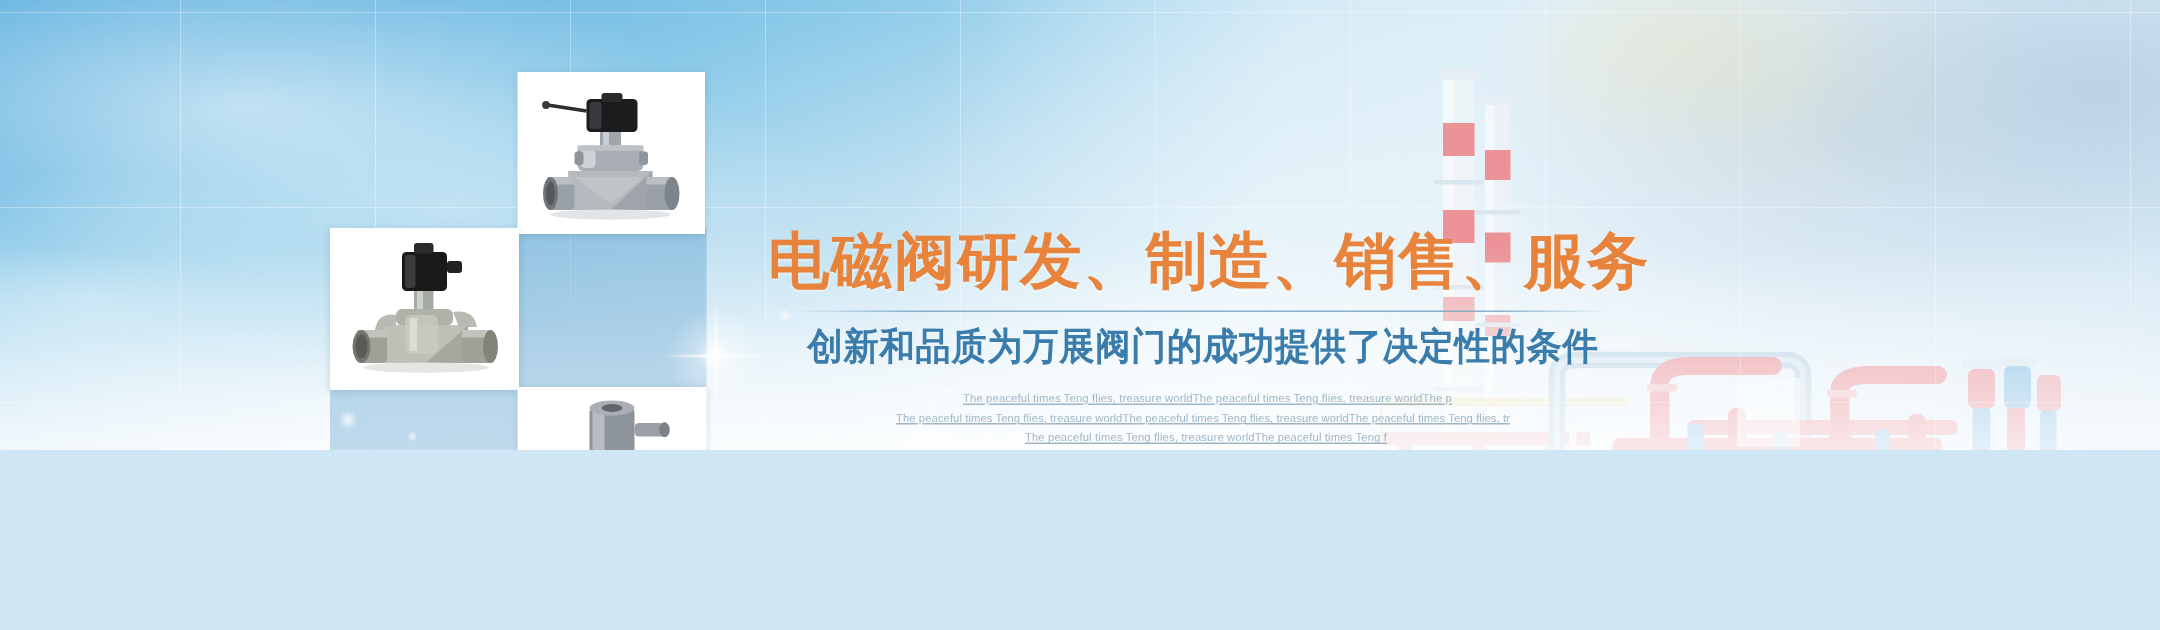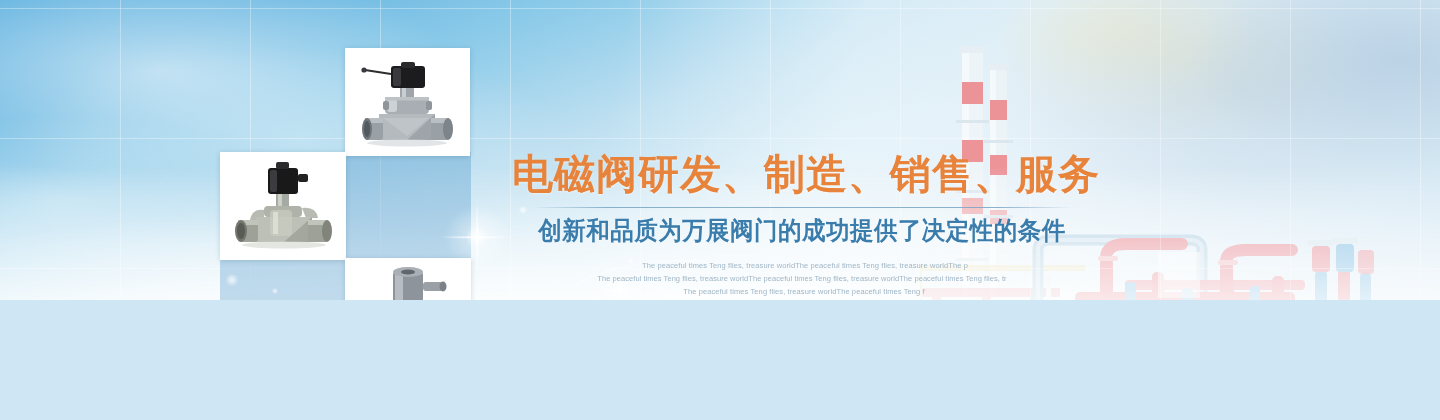--- a/index.html
+++ b/index.html
@@ -144,21 +144,21 @@
     transform:scaleX(.94);
     text-shadow:0 1px 1px rgba(255,255,255,.5);
   }
   .blurb{
     margin-top:13px;
     color:#9fb6c6;
     font-size:7.5px;
     line-height:1.75;
     letter-spacing:.1px;
   }
-  .blurb div{ white-space:nowrap; }
+  .blurb div{ white-space:nowrap;text-decoration:underline; }
   .blurb .l1{ padding-left:6px; }
   .blurb .l2{ letter-spacing:.05px; }
   .blurb .l3{ padding-left:4px; }
 </style>
 </head>
 <body>
 
 <div id="banner">
 
   <div class="bg-layer sky-base"></div>

